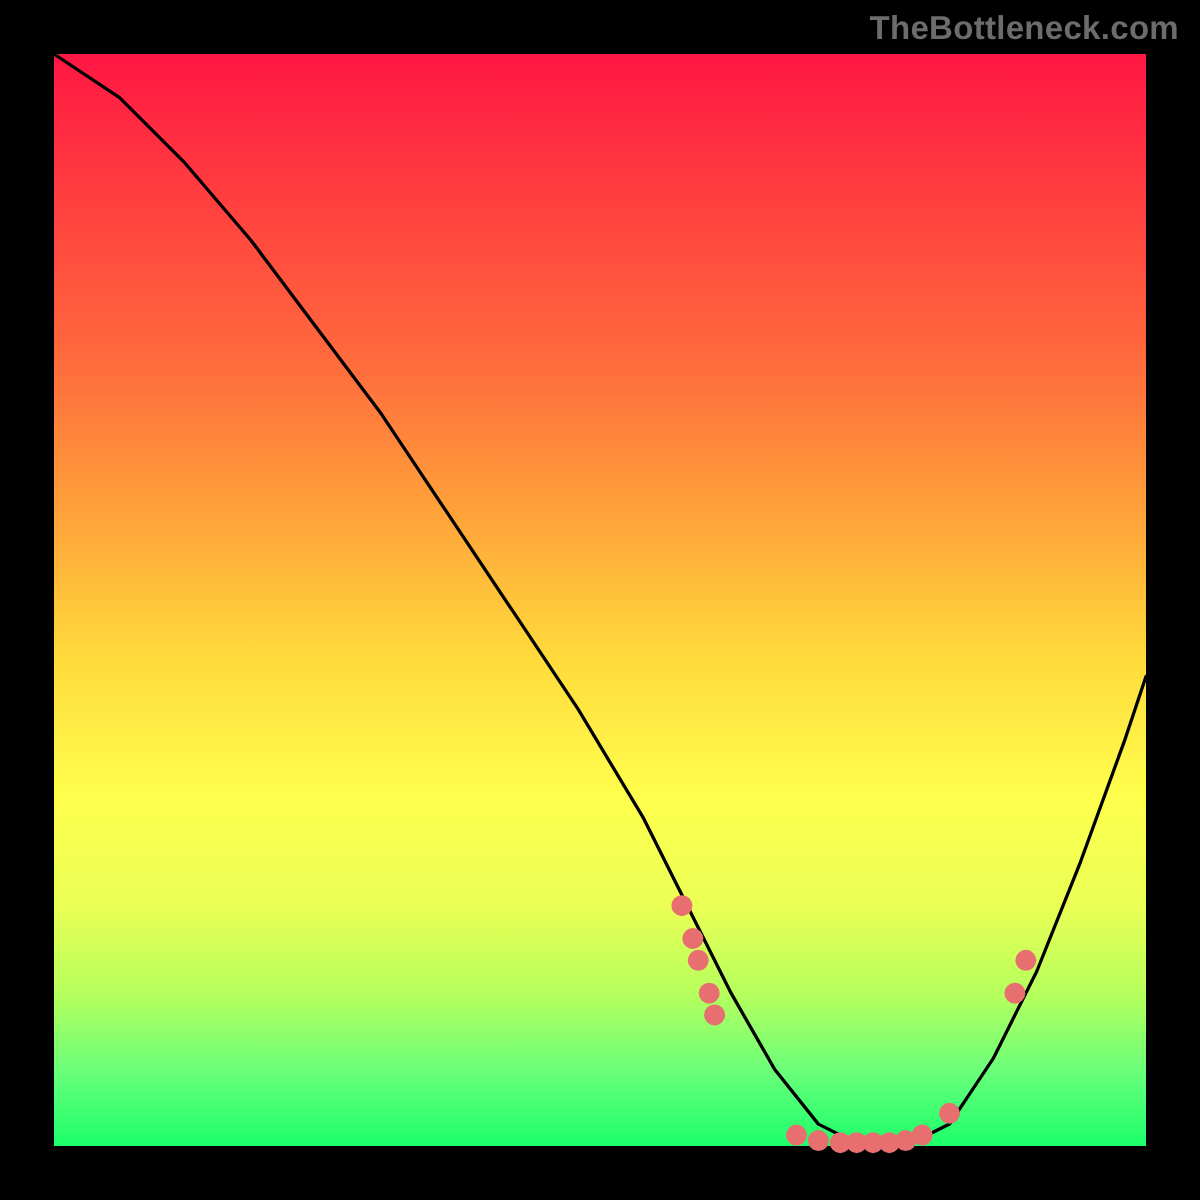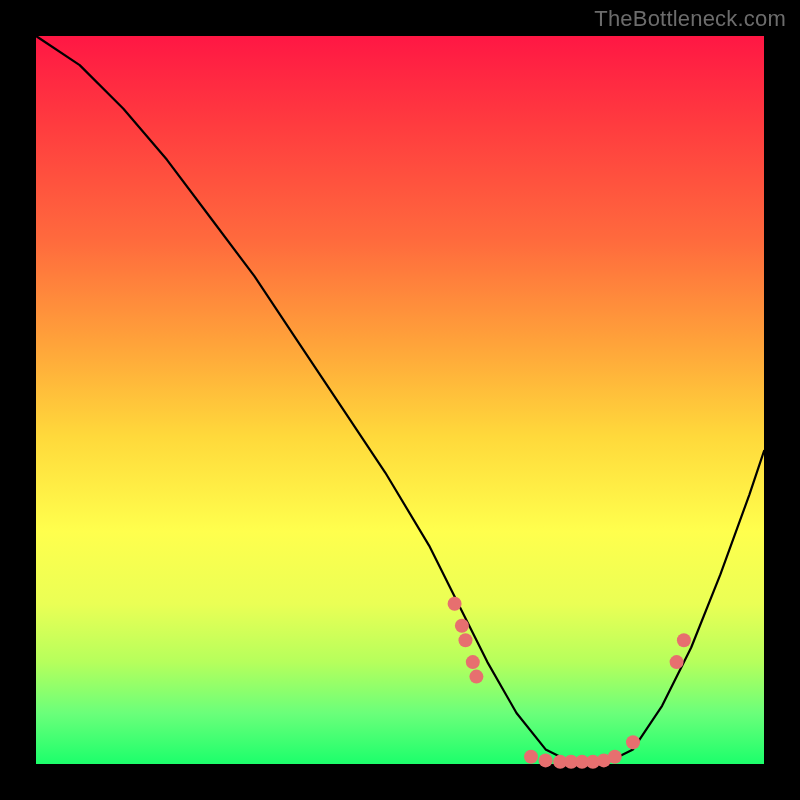--- a/index.html
+++ b/index.html
@@ -39,21 +39,21 @@
       #6bff7a 93%,
       #1cff6b 100%
     );
   }
   .watermark {
     position: absolute;
     top: 6px;
     right: 14px;
     color: #6c6c6c;
     font-size: 22px;
-    font-weight: 400;
+    font-weight: 700;
     letter-spacing: 0.2px;
     user-select: none;
   }
   svg.curve {
     position: absolute;
     left: 0;
     top: 0;
     width: 728px;
     height: 728px;
     overflow: visible;

